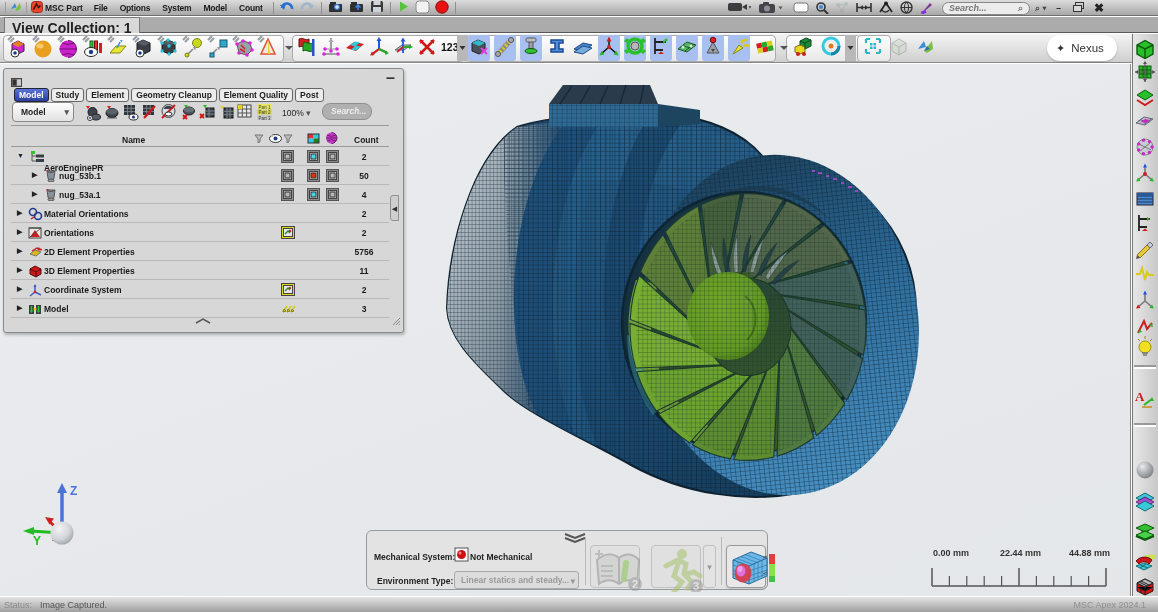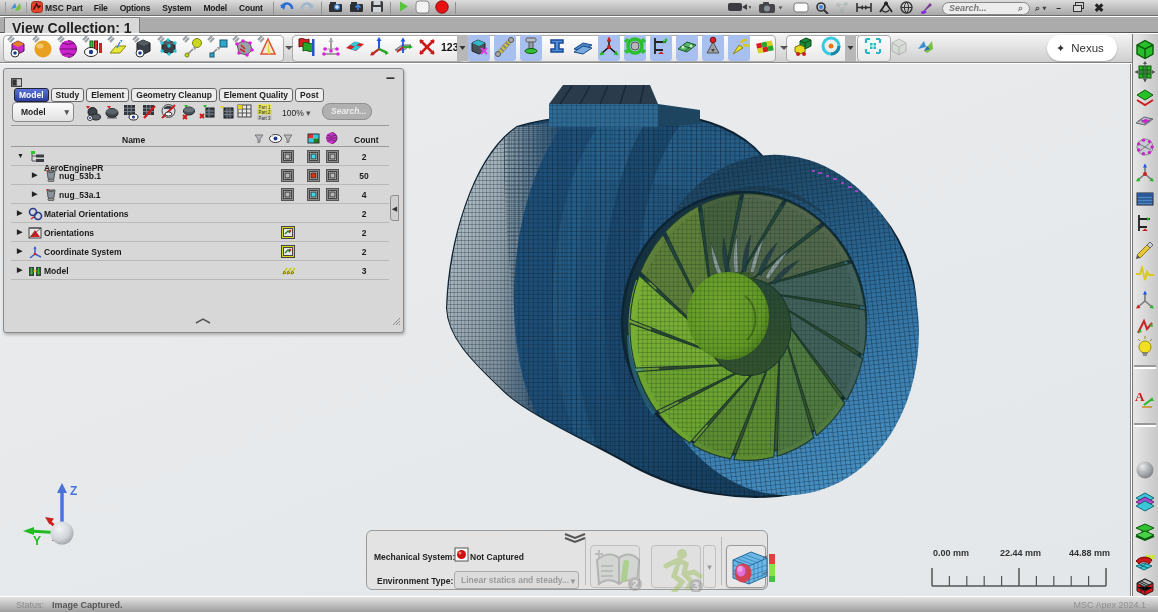--- a/index.html
+++ b/index.html
@@ -559,21 +559,21 @@
     <div id="bpanel">
 <div style="position:absolute;left:195px;top:-1px"><svg width="26" height="12" viewBox="0 0 26 12" style="" xmlns="http://www.w3.org/2000/svg">
           <path d="M3,2 l10,4 10,-4 M3,6 l10,4 10,-4" stroke="#555" stroke-width="2" fill="none"></path>
         </svg></div>
 <div style="position:absolute;left:7px;top:21px;font-size:8.5px;font-weight:bold;color:#222">Mechanical System:</div>
 <div style="position:absolute;left:87px;top:16px"><svg width="15" height="15" viewBox="0 0 15 15" style="" xmlns="http://www.w3.org/2000/svg">
           <rect x="1" y="1" width="13" height="13" fill="#fff" stroke="#555"></rect>
           <circle cx="7.5" cy="7.5" r="4.5" fill="#cc1010"></circle>
           <circle cx="6" cy="6" r="1.5" fill="#ff8080"></circle>
         </svg></div>
-<div style="position:absolute;left:103px;top:21px;font-size:8.5px;font-weight:bold;color:#222">Not Captured</div>
+<div style="position:absolute;left:103px;top:21px;font-size:8.5px;font-weight:bold;color:#222">Not Mechanical</div>
 <div style="position:absolute;left:10px;top:45px;font-size:8.5px;font-weight:bold;color:#222">Environment Type:</div>
 <div style="position:absolute;left:87px;top:40px;width:125px;height:18px;background:#dcdcdc;border:1px solid #aaa;border-radius:3px;font-size:8.5px;font-weight:bold;color:#9a9a9a;line-height:16px;padding-left:6px;white-space:nowrap;overflow:hidden">Linear statics and steady...<span style="position:absolute;right:3px;top:1px;color:#999">▾</span></div>
 <div style="position:absolute;left:218px;top:6px;width:1px;height:48px;background:#b8b8b8"></div>
 <div style="position:absolute;left:223px;top:14px;width:50px;height:43px;border:1px solid #c0c0c0;border-radius:4px;background:#e0e0e0"><svg width="52" height="46" viewBox="0 0 52 46" style="" xmlns="http://www.w3.org/2000/svg">
           <g opacity="0.5">
             <path d="M6,14 c8,-7 16,-7 22,-2 c6,-5 14,-5 20,2 l-2,24 c-6,-5 -12,-5 -18,0 c-6,-5 -14,-5 -20,0 z" fill="#c8ccc8" stroke="#888" stroke-width="2"></path>
             <path d="M28,12 v26" stroke="#888" stroke-width="2"></path>
             <rect x="31" y="14" width="6" height="22" rx="2" fill="#7ac043" transform="rotate(8 34 25)"></rect>
             <path d="M10,20 h12 M10,25 h12 M10,30 h12" stroke="#888" stroke-width="1.5"></path>
             <path d="M4,8 h8 M8,4 v8" stroke="#999" stroke-width="2"></path>
@@ -810,20 +810,41 @@
               <rect x="0.5" y="0.5" width="13" height="12" fill="#d8d820" stroke="#444"></rect>
               <rect x="2.5" y="2.5" width="9" height="8" fill="#e8e8e8" stroke="#444"></rect>
               <path d="M4,8 l3,-3 2,2" stroke="#228822" fill="none" stroke-width="1.3"></path>
               <circle cx="9" cy="5" r="1.2" fill="#cc2020"></circle>
             </svg></span>
 <span style="position:absolute;right:10px;top:5px;width:30px;text-align:center">2</span>
 </div>
         <div class="prow">
 <span style="position:absolute;left:6px;top:5px;font-size:7px;color:#222">▶</span>
 <span style="position:absolute;left:17px;top:3px"><svg width="15" height="14" viewBox="0 0 15 14" style="" xmlns="http://www.w3.org/2000/svg">
+              <path d="M2,9 l5,-4 6,2 -5,4 z" fill="#d8b820" stroke="#776"></path>
+              <path d="M4,6 l5,-3 5,2" fill="none" stroke="#cc2020" stroke-width="1.4"></path>
+              <circle cx="11" cy="4" r="1.5" fill="#cc2020"></circle>
+            </svg></span>
+<span style="position:absolute;left:33px;top:5px">2D Element Properties</span>
+
+<span style="position:absolute;right:10px;top:5px;width:30px;text-align:center">5756</span>
+</div>
+        <div class="prow">
+<span style="position:absolute;left:6px;top:5px;font-size:7px;color:#222">▶</span>
+<span style="position:absolute;left:17px;top:3px"><svg width="15" height="14" viewBox="0 0 15 14" style="" xmlns="http://www.w3.org/2000/svg">
+              <path d="M2,5 l5,-3 6,3 v5 l-5,3 -6,-3 z" fill="#cc1818" stroke="#550c0c"></path>
+              <path d="M2,5 l6,3 5,-3 M8,8 v5" stroke="#550c0c" fill="none"></path>
+            </svg></span>
+<span style="position:absolute;left:33px;top:5px">3D Element Properties</span>
+
+<span style="position:absolute;right:10px;top:5px;width:30px;text-align:center">11</span>
+</div>
+        <div class="prow">
+<span style="position:absolute;left:6px;top:5px;font-size:7px;color:#222">▶</span>
+<span style="position:absolute;left:17px;top:3px"><svg width="15" height="14" viewBox="0 0 15 14" style="" xmlns="http://www.w3.org/2000/svg">
               <path d="M7,2 v7 M7,9 l-5,4 M7,9 l6,3" stroke="#3a5fd0" stroke-width="1.5" fill="none"></path>
               <path d="M7,1 l-1.5,3 3,0 z" fill="#3a5fd0"></path>
               <circle cx="7" cy="9" r="1.3" fill="#cc2020"></circle>
             </svg></span>
 <span style="position:absolute;left:33px;top:5px">Coordinate System</span>
 <span style="position:absolute;left:270px;top:3px"><svg width="14" height="13" viewBox="0 0 14 13" style="" xmlns="http://www.w3.org/2000/svg">
               <rect x="0.5" y="0.5" width="13" height="12" fill="#d8d820" stroke="#444"></rect>
               <rect x="2.5" y="2.5" width="9" height="8" fill="#e8e8e8" stroke="#444"></rect>
               <path d="M4,8 l3,-3 2,2" stroke="#228822" fill="none" stroke-width="1.3"></path>
               <circle cx="9" cy="5" r="1.2" fill="#cc2020"></circle>
@@ -964,16 +985,16 @@
         <path d="M6,13 l8,3 M6,16 l6,-4" stroke="#1a6a74"></path>
       </svg></div>
 <div style="position:absolute;left:2px;top:541px"><svg width="22" height="22" viewBox="0 0 22 22" style="" xmlns="http://www.w3.org/2000/svg">
         <path d="M3,8 l8,-4 8,4 v8 l-8,4 -8,-4 z" fill="#e01010" stroke="#222"></path>
         <path d="M3,8 l8,4 8,-4 M11,12 v8 M3,12 l8,4 8,-4 M7,6 l8,4 M7,18 v-8" stroke="#222"></path>
         <path d="M3,8 l8,-4 8,4 -8,4 z" fill="#b8b8b8" stroke="#222"></path>
         <path d="M7,6 l8,4 M5,7 l8,4" stroke="#222"></path>
       </svg></div>
 </div>
 <div id="statusbar">
-    <span style="color:#8a8a8a;margin-left:16px">Status:</span>
-    <span style="color:#555;font-weight:bold;margin-left:8px">Image Captured.</span>
+    <span style="color:#8a8a8a;margin-left:4px">Status:</span>
+    <span style="color:#555;font-weight:normal;margin-left:8px">Image Captured.</span>
 <span style="flex:1"></span>
     <span style="color:#909090;margin-right:12px">MSC Apex 2024.1</span>
   </div>
 </body></html>

